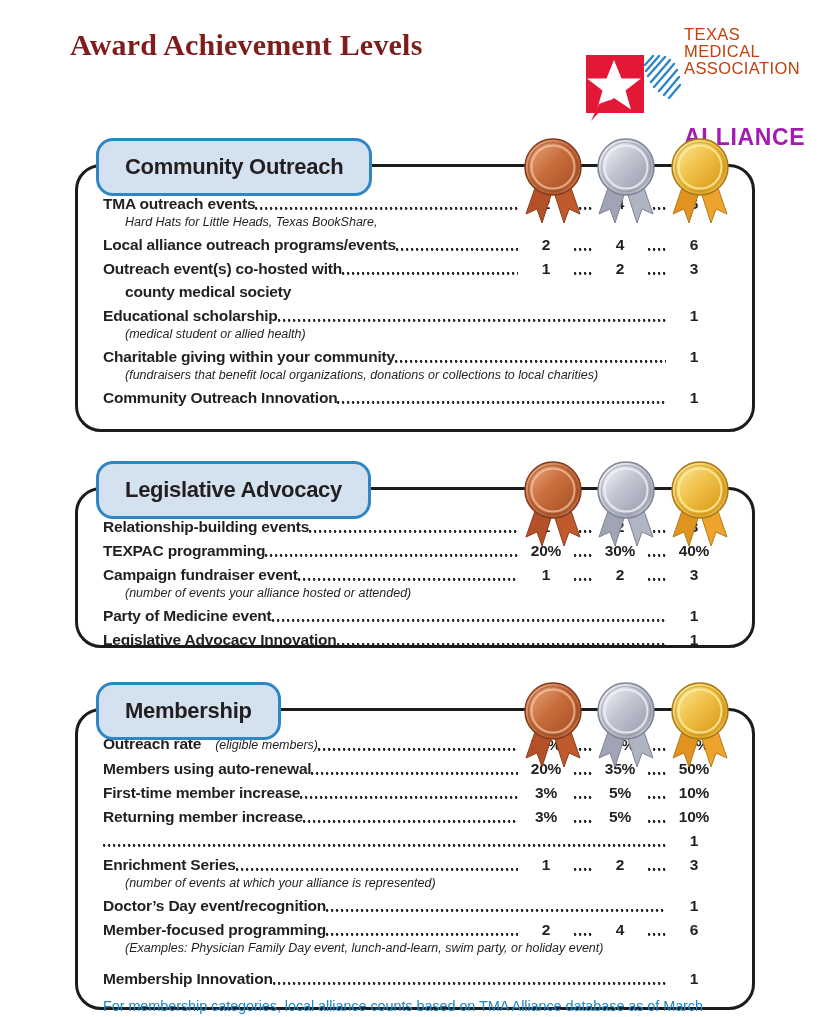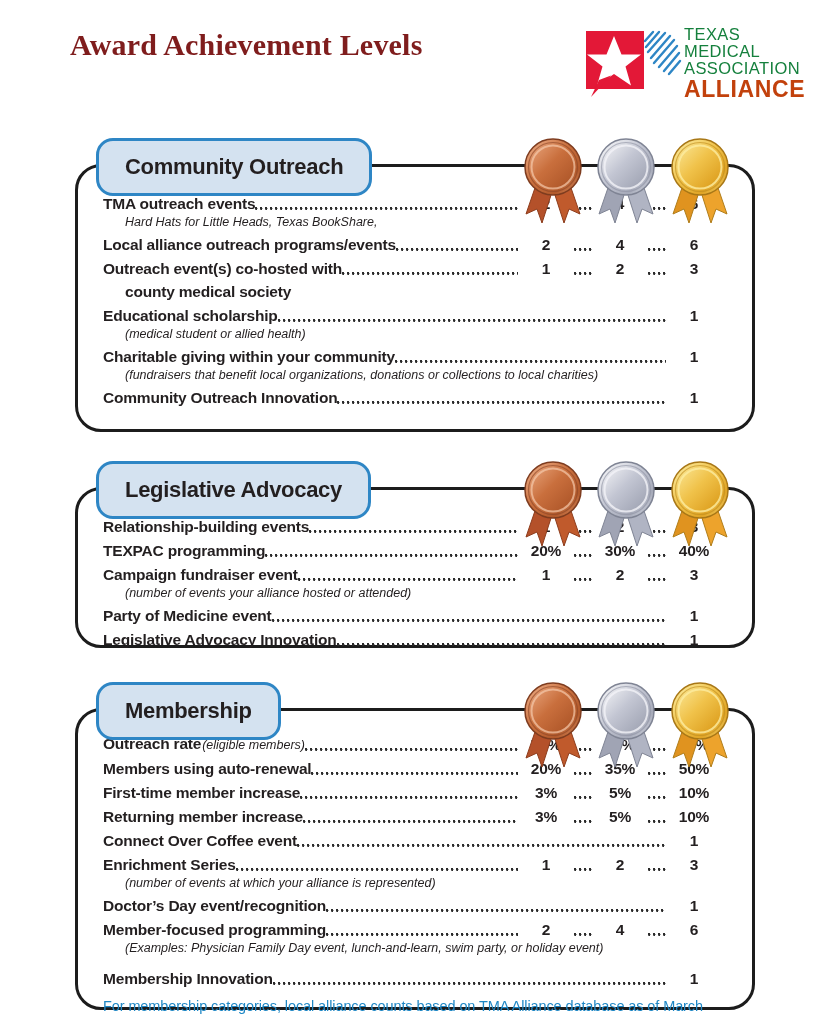--- a/index.html
+++ b/index.html
@@ -5,22 +5,22 @@
   html,body{margin:0;padding:0;background:#fff;}
   .page{position:relative;width:820px;height:1017px;background:#ffffff;overflow:hidden;
         font-family:"Liberation Sans",sans-serif;color:#231f20;}
 
   
   .title{position:absolute;left:70px;top:28px;font-family:"Liberation Serif",serif;
          font-weight:bold;font-size:30px;color:#7f1d1d;letter-spacing:0.2px;}
   .logo{position:absolute;left:584px;top:26px;display:flex;align-items:center;}
   .logo-mark{flex:0 0 auto;}
   .logo-text{display:flex;flex-direction:column;margin-left:2px;}
-  .logo-l1,.logo-l2{font-size:16.5px;color:#15803d;letter-spacing:0.4px;line-height:17px;}
-  .logo-l3{font-size:23px;font-weight:bold;color:#c2410c;letter-spacing:0.6px;line-height:25px;}
+  .logo-l1,.logo-l2{font-size:16.5px;color:#c2410c;letter-spacing:0.4px;line-height:17px;}
+  .logo-l3{font-size:23px;font-weight:bold;color:#a21caf;letter-spacing:0.6px;line-height:25px;margin-top:48px;}
 
   
   .section{position:absolute;left:75px;width:680px;border:3px solid #1c1c1c;border-radius:26px;
            box-sizing:border-box;background:#fff;}
   #sec1{top:164px;height:268px;}
   #sec2{top:487px;height:161px;}
   #sec3{top:708px;height:302px;}
   .pill{position:absolute;left:18px;top:-29px;height:58px;line-height:52px;padding:0 26px;
         background:#d4e2f0;border:3px solid #2e86c5;border-radius:17px;
         font-size:22px;font-weight:bold;letter-spacing:-0.3px;box-sizing:border-box;white-space:nowrap;}
@@ -36,21 +36,21 @@
   .row.mt14{margin-top:14px;}
   .val{flex:0 0 56px;width:56px;text-align:center;}
   .gap{flex:0 0 18px;}
   .lead{flex:1 1 auto;min-width:10px;}
   .lead,.gap{height:18px;
        background-image:radial-gradient(circle at 1.2px 1.2px,#2b2b2b 1.05px,transparent 1.5px);
        background-size:5px 2.6px;background-repeat:repeat-x;background-position:left bottom 3px;}
   .note{font-size:12.5px;font-style:italic;font-weight:normal;margin:2px 0 2px 22px;
         line-height:15px;letter-spacing:0;}
   .cont{font-weight:bold;font-size:15.5px;margin:5px 0 2px 22px;line-height:18px;letter-spacing:-0.2px;}
-  .inote{font-size:12.5px;font-style:italic;font-weight:normal;letter-spacing:0;margin-left:1px;}
+  .inote{font-size:12.5px;font-style:italic;font-weight:normal;letter-spacing:0;margin-left:14px;}
   .footnote{color:#1e87c5;font-size:14.5px;margin-top:9px;letter-spacing:-0.1px;line-height:18px;}
 </style>
 </head>
 <body>
 
 <div class="page">
 
   <div class="title">Award Achievement Levels</div>
 
   <div class="logo">
@@ -304,21 +304,20 @@
       <div class="row">
         <span class="lbl">Returning member increase</span>
         <span class="lead"></span>
         <span class="val">3%</span>
         <span class="gap"></span>
         <span class="val">5%</span>
         <span class="gap"></span>
         <span class="val">10%</span>
       </div>
       <div class="row">
-        <span class="lbl">Connect Over Coffee event</span>
         <span class="lead"></span>
         <span class="val">1</span>
       </div>
       <div class="row">
         <span class="lbl">Enrichment Series</span>
         <span class="lead"></span>
         <span class="val">1</span>
         <span class="gap"></span>
         <span class="val">2</span>
         <span class="gap"></span>

